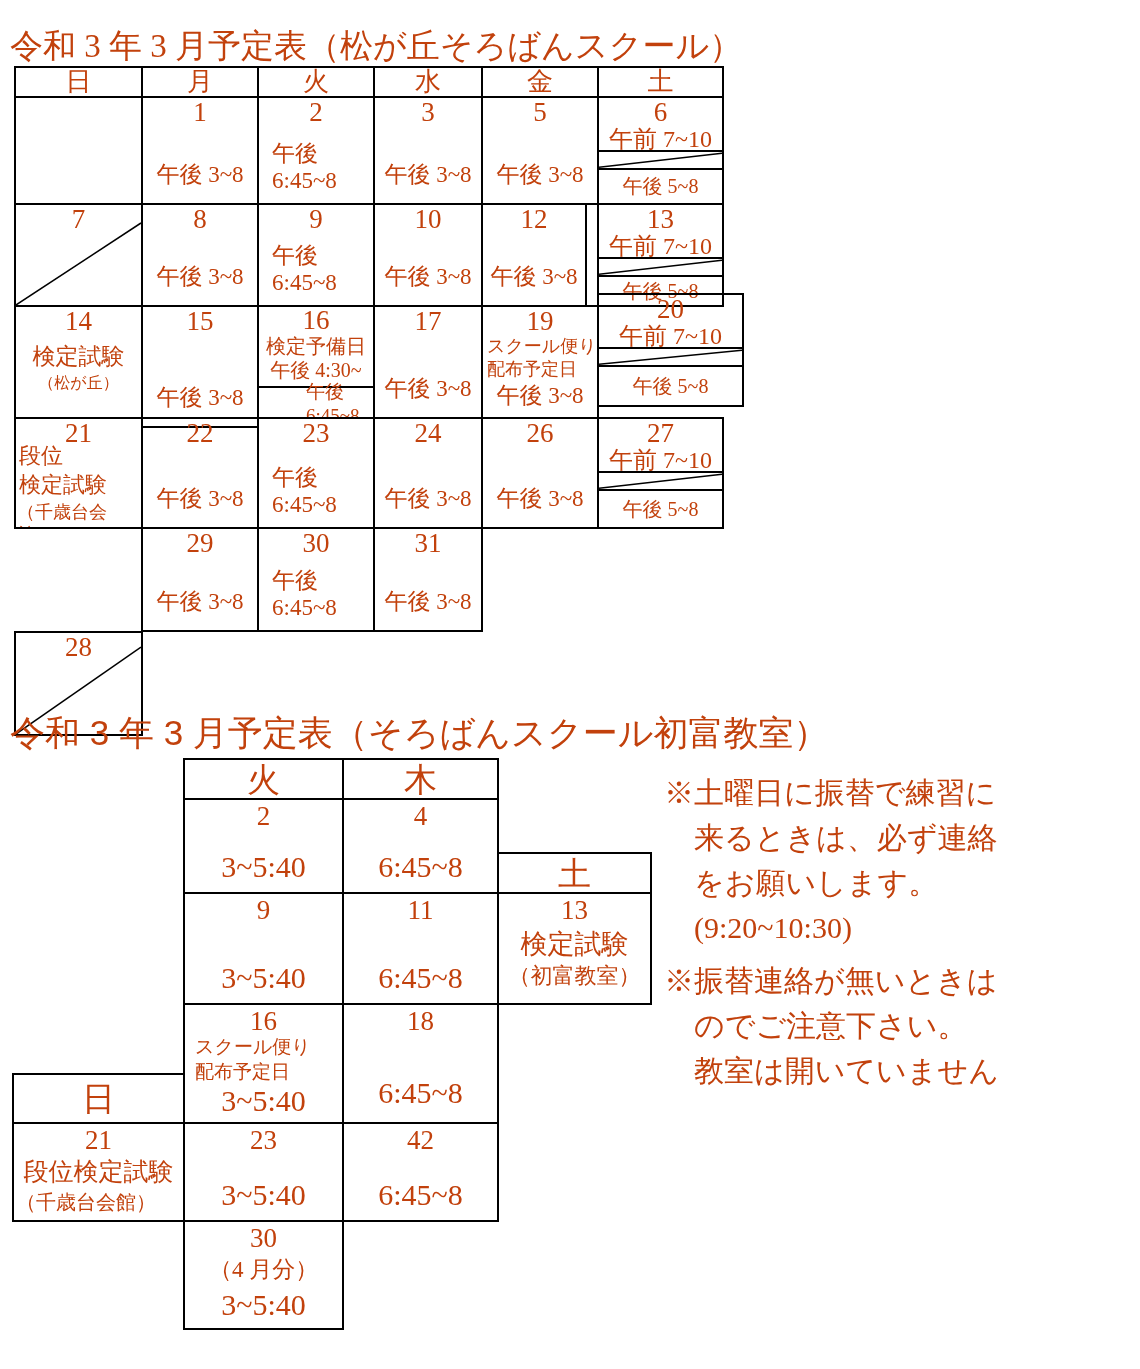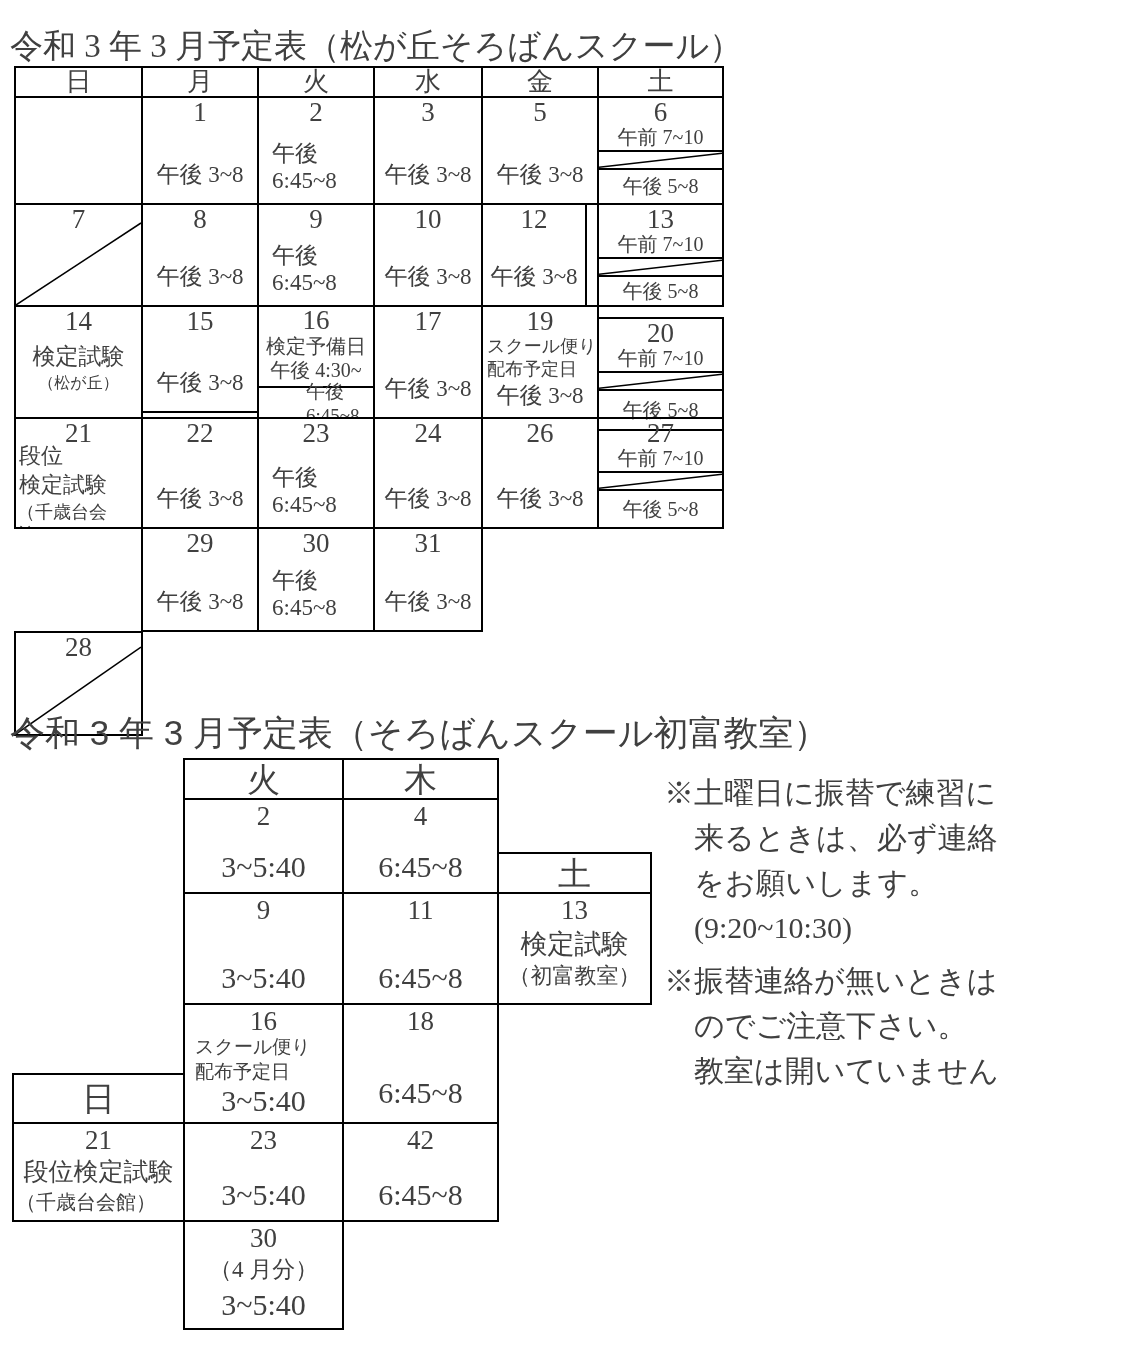--- a/index.html
+++ b/index.html
@@ -1,16 +1,16 @@
 <!DOCTYPE html>
 <html><head>
 <meta charset="utf-8">
 <style>
   html,body { margin:0; padding:0; background:#fff; }
-  .page { position:relative; width:1140px; height:1369px; background:#fff; color:#404040;
+  .page { position:relative; width:1140px; height:1369px; background:#fff; color:#c2410c;
           font-family:"Liberation Serif","DejaVu Serif",serif; overflow:hidden; }
 
   .title1 { position:absolute; left:10px; top:24px; font-size:33px; white-space:nowrap;
             font-family:"Liberation Serif","DejaVu Serif",serif; }
   .title2 { position:absolute; left:10px; top:710px; font-size:35px; white-space:nowrap;
             font-family:"Liberation Sans","DejaVu Sans",sans-serif; }
 
   .cell { position:absolute; border:2px solid #000; box-sizing:border-box;
           display:flex; flex-direction:column; align-items:center; overflow:hidden; }
 
@@ -18,21 +18,21 @@
   .h2cell { justify-content:center; font-size:33px; line-height:1;
             font-family:"Liberation Sans","DejaVu Sans",sans-serif; }
 
   .dnum  { font-size:27px; line-height:1.05; }
   .t-std { margin-top:auto; margin-bottom:16px; font-size:23px; line-height:1.1; }
   .t-two { margin-top:auto; margin-bottom:8px; align-self:flex-start; padding-left:13px;
            font-size:23px; line-height:1.2; }
 
   
   .sat-top  { width:100%; height:52px; display:flex; flex-direction:column; align-items:center; }
-  .sat-am   { font-size:20px; line-height:1.15; }
+  .sat-am   { font-size:24px; line-height:1.15; }
   .sat-band { width:100%; height:20px; border-top:2px solid #000; border-bottom:2px solid #000;
               box-sizing:border-box; position:relative; flex:none; }
   .sat-pm   { flex:1; width:100%; display:flex; align-items:center; justify-content:center;
               font-size:20px; }
 
   svg.diag { position:absolute; left:0; top:0; width:100%; height:100%; display:block; }
   svg.diag line { stroke:#000; stroke-width:1.5; vector-effect:non-scaling-stroke; }
   .diagcell { position:relative; }
 
   
@@ -147,41 +147,41 @@
         </svg>
     </div>
     <div class="sat-pm">午後 5~8</div>
   </div>
 
   <div class="cell" style="left:14px;top:305px;width:129px;height:114px">
     <div class="dnum">14</div>
     <div class="c14l1">検定試験</div>
     <div class="c14l2">（松が丘）</div>
   </div>
-  <div class="cell" style="left:141px;top:305px;width:118px;height:108px">
+  <div class="cell" style="left:141px;top:305px;width:118px;height:123px">
     <div class="dnum">15</div>
     <div class="t-std">午後 3~8</div>
   </div>
   <div class="cell" style="left:257px;top:305px;width:118px;height:114px">
     <div class="c16n">16</div>
     <div class="c16l">検定予備日</div>
     <div class="c16l">午後 4:30~</div>
     <div class="c16sub">午後 6:45~8</div>
   </div>
   <div class="cell" style="left:373px;top:305px;width:110px;height:114px">
     <div class="dnum">17</div>
     <div class="t-std">午後 3~8</div>
   </div>
   <div class="cell" style="left:481px;top:305px;width:118px;height:114px">
     <div class="dnum">19</div>
     <div class="gsmall">スクール便り</div>
     <div class="gsmall">配布予定日</div>
     <div class="c19t">午後 3~8</div>
   </div>
-  <div class="cell" style="left:597px;top:317px;width:127px;height:114px">
+  <div class="cell" style="left:597px;top:293px;width:147px;height:114px">
     <div class="sat-top">
       <div class="dnum">20</div>
       <div class="sat-am">午前 7~10</div>
     </div>
     <div class="sat-band">
       <svg class="diag" viewBox="0 0 100 100" preserveAspectRatio="none">
           <line x1="0" y1="95" x2="100" y2="8"></line>
         </svg>
     </div>
     <div class="sat-pm">午後 5~8</div>

